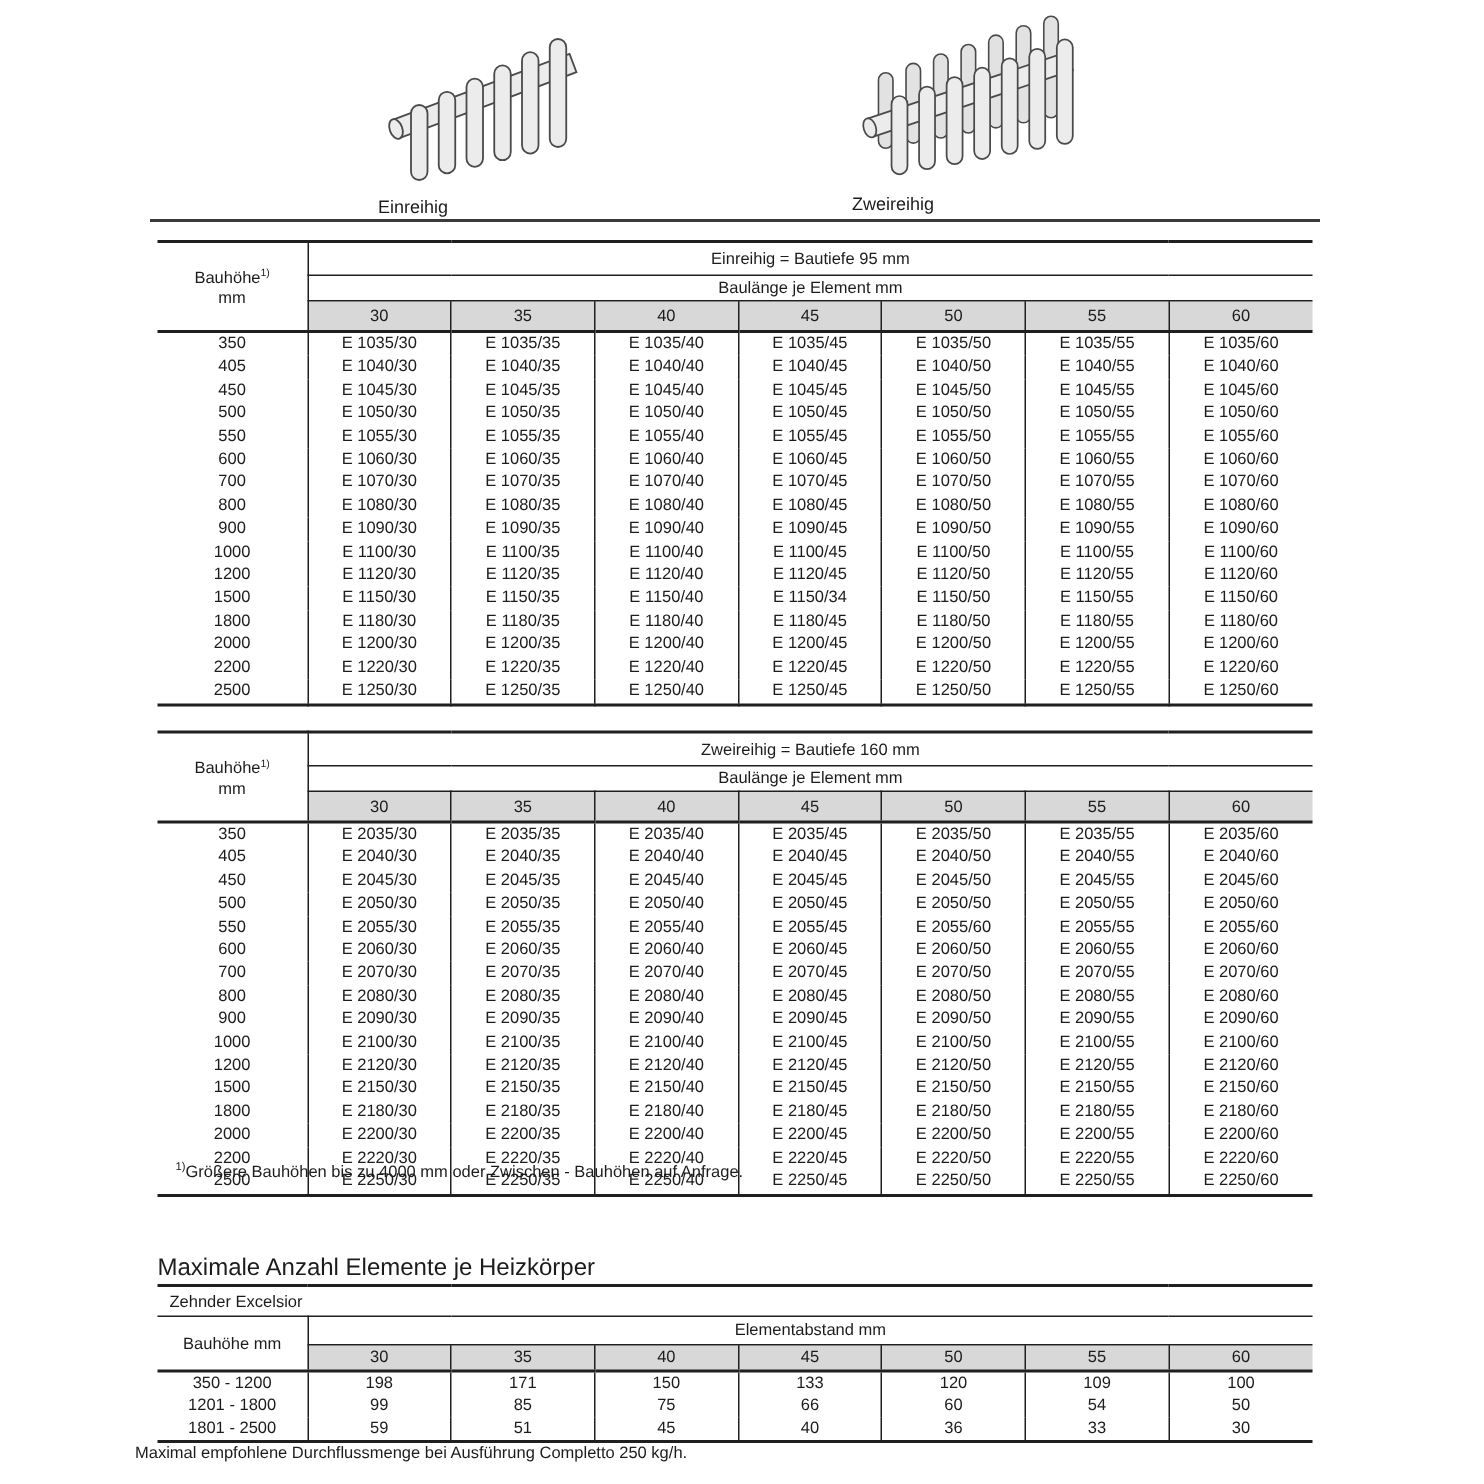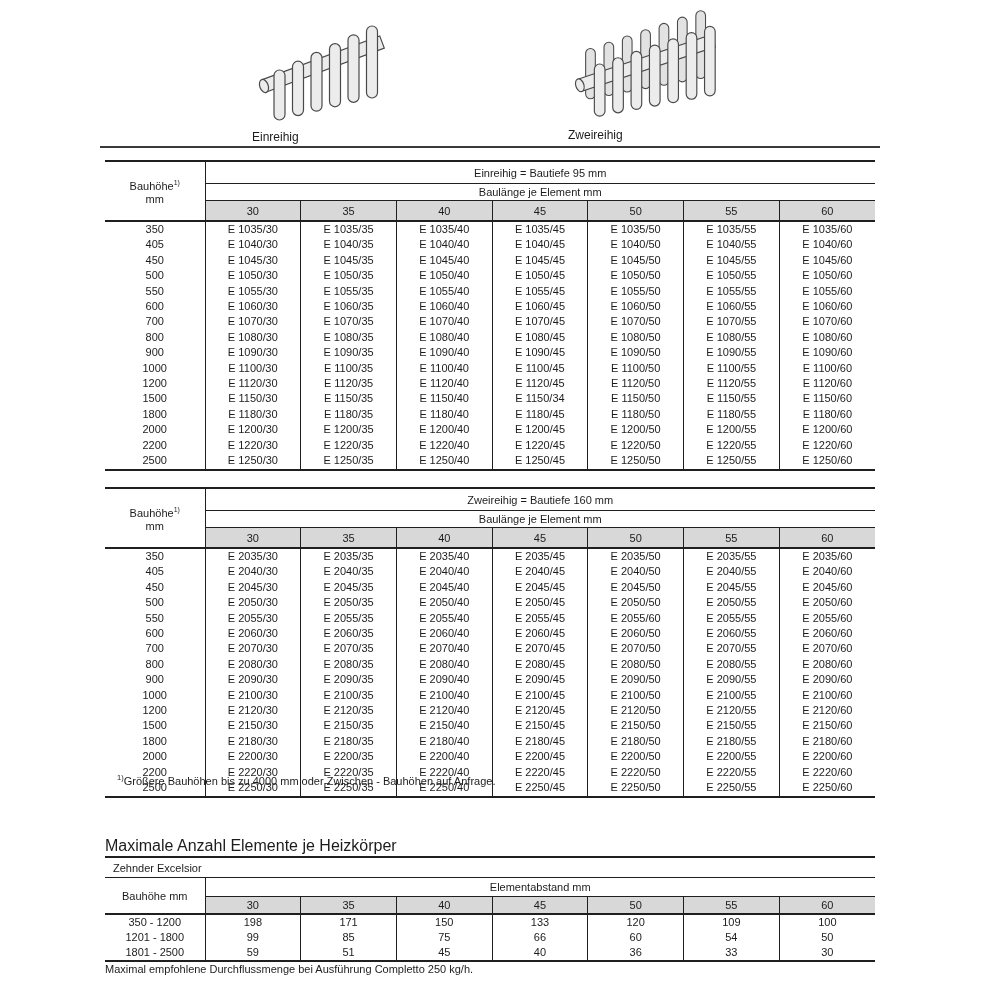--- a/index.html
+++ b/index.html
@@ -36,21 +36,21 @@
 
   #t3wrap th.brand{height:19px;text-align:left;padding-left:8px;font-weight:normal;border-bottom:1px solid #1f1f1f;margin-top:16px;}
   #t3wrap .corner3{border-right:1px solid #1f1f1f;border-bottom:2px solid #1f1f1f;vertical-align:middle;}
   #t3wrap th.group{height:18px;border-bottom:1px solid #1f1f1f;}
   #t3wrap tr.cols th{height:16px;}
   #t3wrap tbody td{height:15px;line-height:15px;}
 
   #footnote{position:absolute;left:105px;top:761px;font-size:11px;margin:12px;}
   #footnote sup{font-size:7.5px;}
   #heading2{position:absolute;left:105px;top:837px;font-size:16px;margin:0;}
-  #footer{position:absolute;left:105px;top:963px;font-size:11px;margin:0;}
+  #footer{position:absolute;left:90px;top:963px;font-size:11px;margin:0;}
 
   svg .tube{fill:#ececec;stroke:#4a4a4a;stroke-width:1.2;}
   svg .tube-back{fill:#e2e2e2;stroke:#4a4a4a;stroke-width:1.1;}
   svg .pipe{fill:#ececec;stroke:#4a4a4a;stroke-width:1.2;}
 </style>
 </head>
 <body>
 
 <div class="fig" id="fig-einreihig">
   <svg width="150" height="112" viewBox="0 0 150 112">

